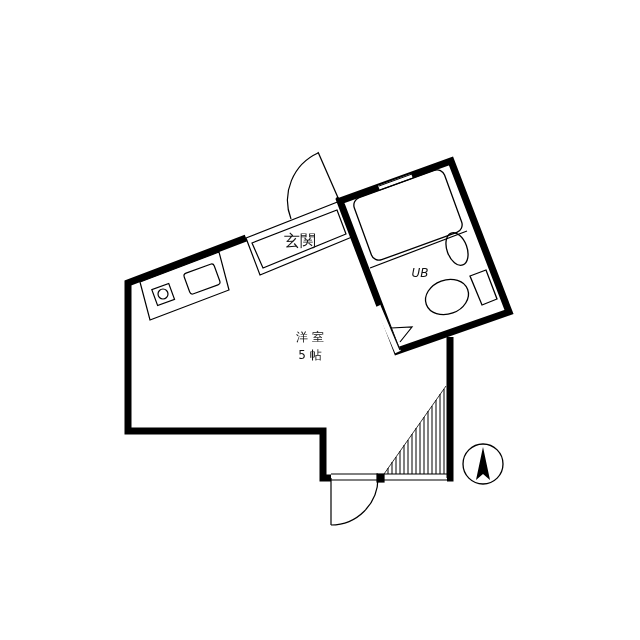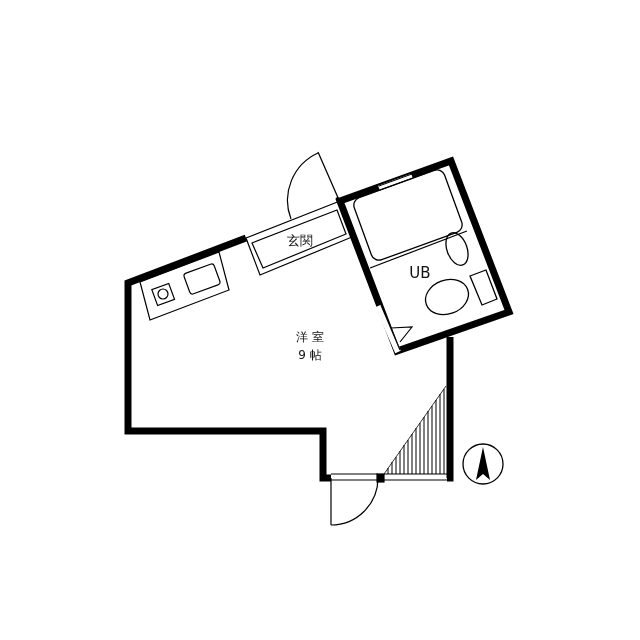--- a/index.html
+++ b/index.html
@@ -82,16 +82,16 @@
   </g>
 
   <g>
     <circle cx="483" cy="464" r="20" fill="none" stroke="#000" stroke-width="1.3"></circle>
     <polygon points="483,447 476,480 483,474 490,480" fill="#000"></polygon>
   </g>
 </svg>
 
 <div class="lbl" style="left:270px;top:328px;width:80px;">
   <div>洋 室</div>
-  <div>9 帖</div>
+  <div>5 帖</div>
 </div>
-<div class="lbl" style="left:280px;top:232px;width:40px;font-size:13px;">玄関</div>
-<div class="lbl" style="left:400px;top:264px;width:40px;font-size:15px;">UB</div>
+<div class="lbl" style="left:280px;top:232px;width:40px;font-size:16px;">玄関</div>
+<div class="lbl" style="left:400px;top:264px;width:40px;font-size:12px;font-style:italic;">UB</div>
 
 </body></html>

